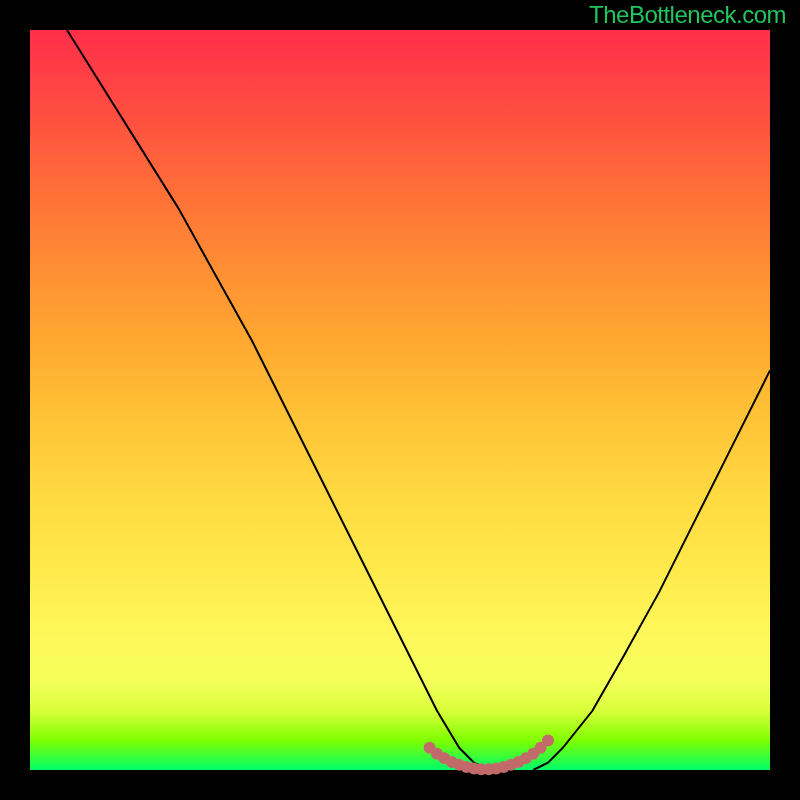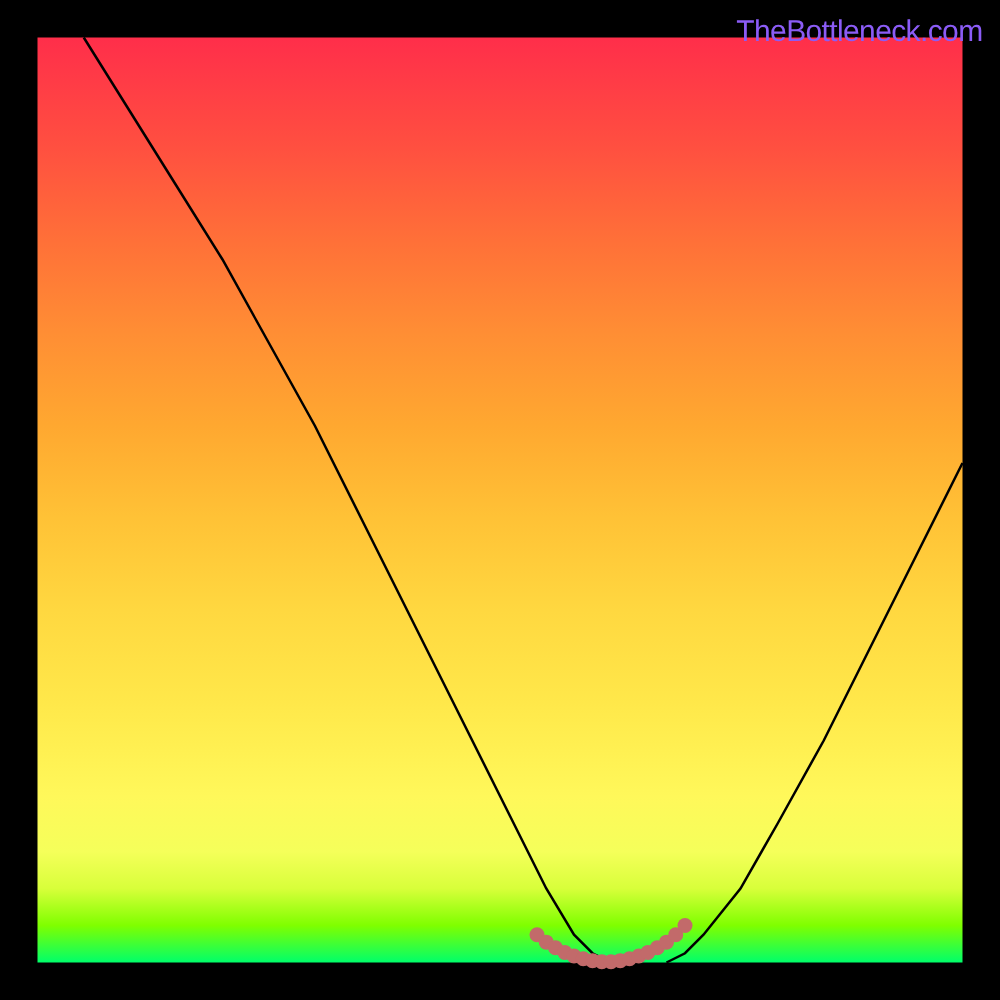--- a/index.html
+++ b/index.html
@@ -6,23 +6,23 @@
   body {
     width: 800px;
     height: 800px;
     background: #000;
     position: relative;
     font-family: Arial, sans-serif;
     overflow: hidden;
   }
   .watermark {
     position: absolute;
-    top: 12px;
+    top: 1px;
     right: 14px;
-    color: #8b5cf6;
+    color: #22c55e;
     font-size: 24px;
     font-weight: 500;
     z-index: 10;
     letter-spacing: -0.5px;
   }
   .plot-area {
     position: absolute;
     left: 30px;
     top: 30px;
     width: 740px;

